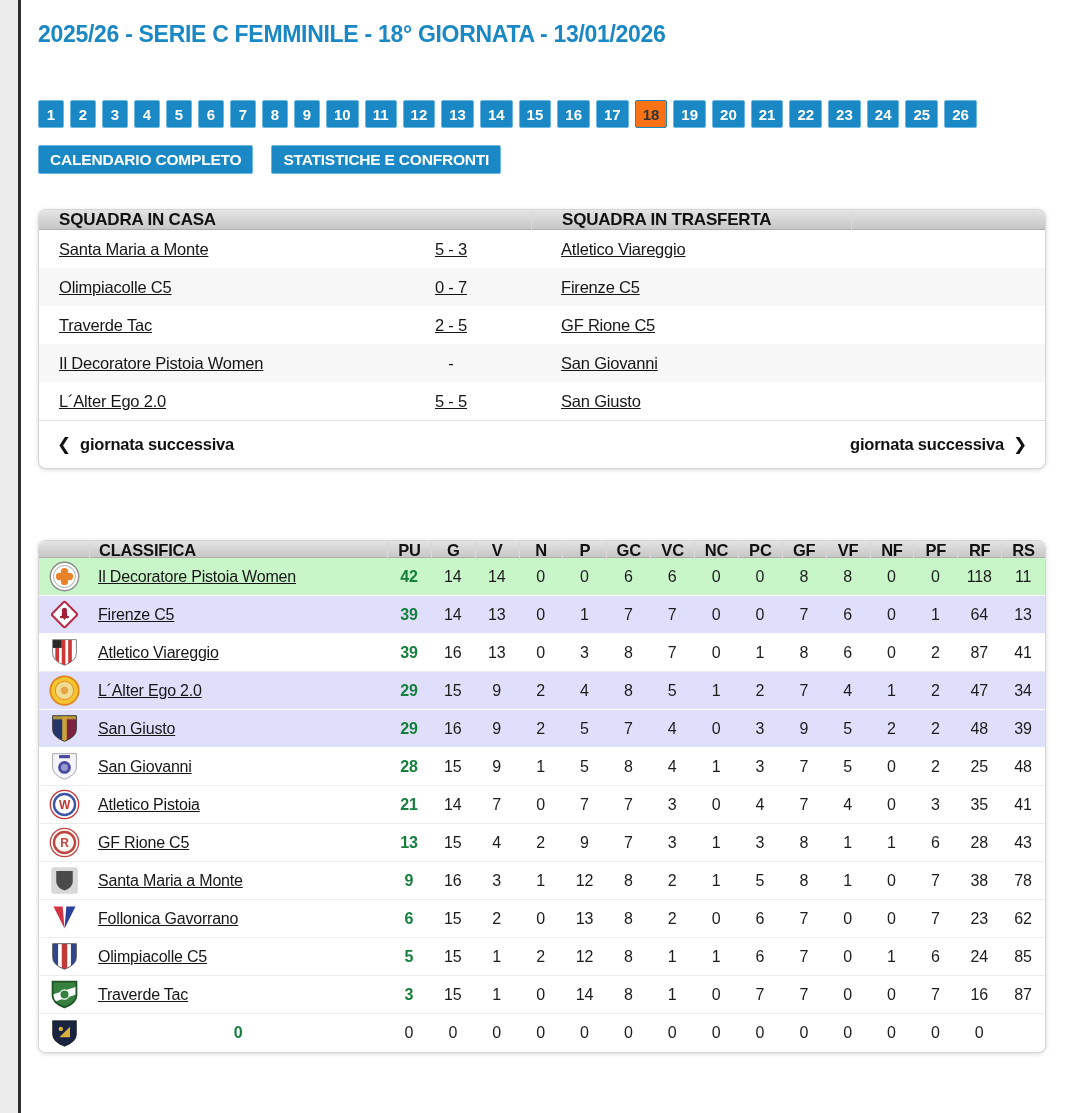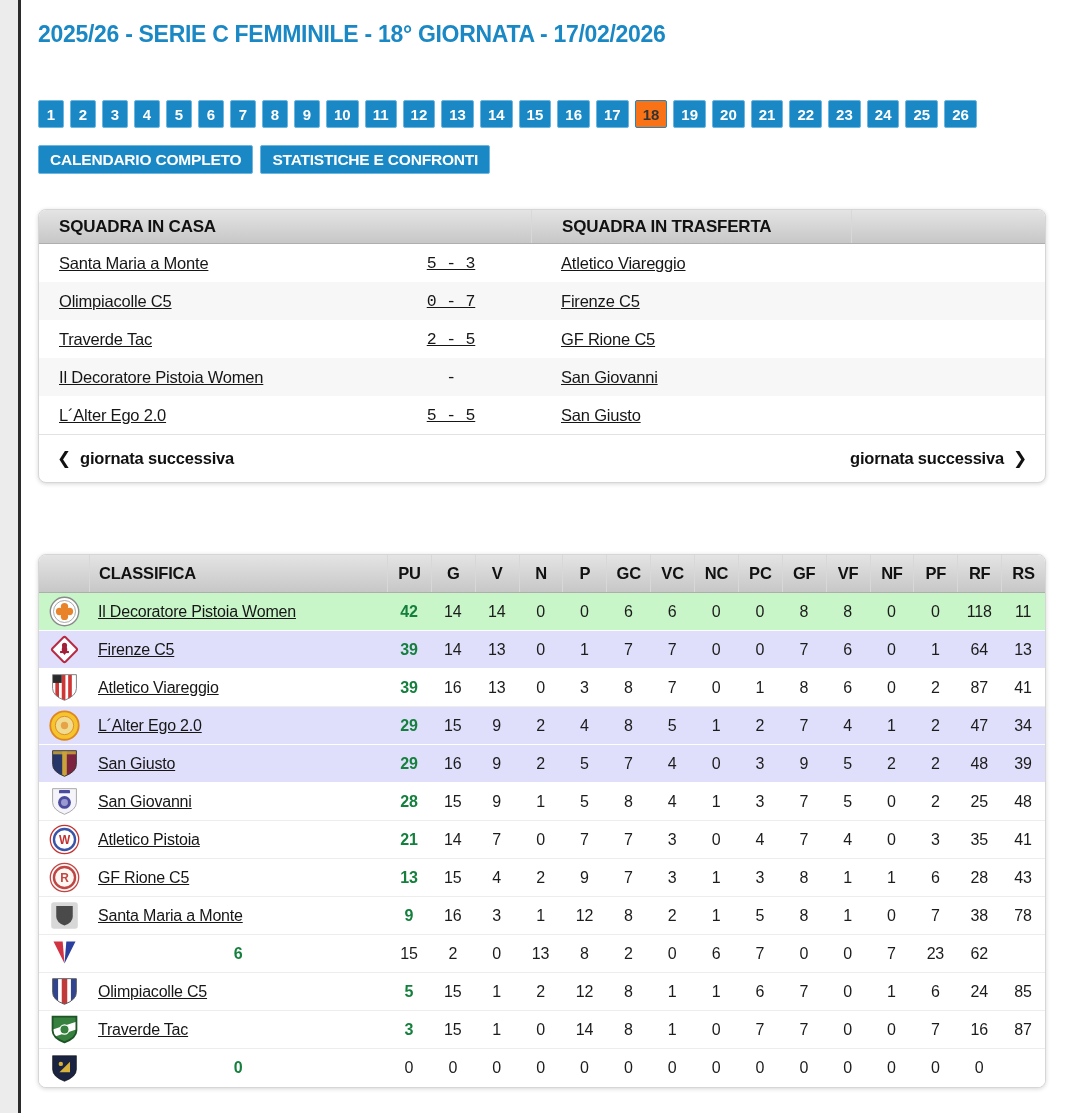--- a/index.html
+++ b/index.html
@@ -16,60 +16,60 @@
   .page-title { color:var(--accent); font-size:23px; font-weight:bold; margin:21px 0 0 0; letter-spacing:-0.3px; }
 
   .pagination { display:flex; gap:6px; margin-top:52px; flex-wrap:nowrap; }
   .day-btn {
     height:28px; min-width:26px; padding:0 7px; background:var(--accent); color:#fff;
     font-weight:bold; font-size:15px; border:1px solid #6cb6e0; border-radius:2px;
     display:flex; align-items:center; justify-content:center; cursor:pointer; font-family:inherit;
   }
   .day-btn.current { background:#f97316; color:#333; border:1px solid var(--accent); }
 
-  .actions { display:flex; gap:7px; margin-top:17px; }
+  .actions { display:flex; gap:18px; margin-top:17px; }
   .action-btn {
     height:29px; padding:0 11px; background:var(--accent); color:#fff; font-weight:bold;
     font-size:15.5px; border:1px solid #6cb6e0; border-radius:2px; display:flex; align-items:center;
     cursor:pointer; font-family:inherit; letter-spacing:-0.2px;
   }
 
   .card {
     border:1px solid #d6d6d6; border-radius:8px; overflow:hidden; background:#fff;
     box-shadow:0 1px 4px rgba(0,0,0,0.16);
   }
   .results-card { margin-top:35px; }
 
   .results-header {
-    display:grid; grid-template-columns:492px 320px 1fr; height:34px;
+    display:grid; grid-template-columns:492px 320px 1fr; height:20px;
     background:linear-gradient(#e4e4e4,#c7c7c7); border-bottom:1px solid #aeaeae;
     font-weight:bold; font-size:17px; color:#111;
   }
   .results-header .hcell { display:flex; align-items:center; padding-left:20px; height:100%; }
   .results-header .hcell + .hcell { border-left:1px solid #d8d8d8; }
   .results-header .hcell.away-h { padding-left:30px; }
 
   .match-row { display:grid; grid-template-columns:332px 160px 1fr; height:38px; align-items:center; font-size:16.5px; }
   .match-row.alt { background:#f7f7f7; }
   .match-row a { color:#161616; text-decoration:underline; cursor:pointer; }
   .match-row .home { padding-left:20px; }
-  .match-row .score { text-align:center;font-family:Liberation Mono, monospace; }
+  .match-row .score { text-align:center; }
   .match-row .score a.nolink { text-decoration:none; cursor:default; }
   .match-row .away { padding-left:30px; }
 
   .results-footer {
     display:flex; justify-content:space-between; align-items:center; height:48px;
     border-top:1px solid #e2e2e2; padding:0 18px; font-weight:bold; font-size:16.5px; color:#111;
   }
   .nav-link { display:flex; align-items:center; gap:9px; cursor:pointer; }
   .nav-link .arrow { font-size:17px; font-weight:bold; }
 
   .standings-card { margin-top:71px; }
   .standings-header {
-    display:grid; grid-template-columns:50px 298px repeat(15,1fr); height:38px;
+    display:grid; grid-template-columns:50px 298px repeat(15,1fr); height:17px;
     background:linear-gradient(#e4e4e4,#c7c7c7); border-bottom:1px solid #aeaeae;
     font-weight:bold; font-size:16.5px; color:#111;
   }
   .standings-header .hc { display:flex; align-items:center; justify-content:center; height:100%; border-left:1px solid #d8d8d8; }
   .standings-header .hc:first-child { border-left:none; }
   .standings-header .hc.team-h { justify-content:flex-start; padding-left:9px; }
 
   .st-row {
     display:grid; grid-template-columns:50px 298px repeat(15,1fr); height:38px;
     align-items:center; font-size:16px; border-bottom:1px solid #ededed; background:#fff;
@@ -85,21 +85,21 @@
   .st-row .num.pu { font-weight:bold; color:#15803d; }
 </style>
 </head>
 <body style="--accent: #1a88c5; --row-green: #c9f6c9; --row-lav: #dfdffb;">
 
 <div class="edge-strip"></div>
 <div class="edge-line"></div>
 
 <div class="content">
 
-  <h1 class="page-title">2025/26 - SERIE C FEMMINILE - 18° GIORNATA - 17/02/2026</h1>
+  <h1 class="page-title">2025/26 - SERIE C FEMMINILE - 18° GIORNATA - 13/01/2026</h1>
 
   <div class="pagination">
       <button class="day-btn">1</button>
       <button class="day-btn">2</button>
       <button class="day-btn">3</button>
       <button class="day-btn">4</button>
       <button class="day-btn">5</button>
       <button class="day-btn">6</button>
       <button class="day-btn">7</button>
       <button class="day-btn">8</button>
@@ -456,20 +456,21 @@
           <div class="num">78</div>
         </div>
 
   <div class="st-row">
     <div class="badge-cell">
             <svg width="33" height="33" viewBox="0 0 36 36">
               <path d="M6 5 L16 5 L18 29 Z" fill="#d13343"></path>
               <path d="M30 5 L20 5 L18 29 Z" fill="#2b3f9e"></path>
             </svg>
           </div>
+    <div class="team-cell"><a>Follonica Gavorrano</a></div>
   <div class="num pu">6</div>
           <div class="num">15</div>
           <div class="num">2</div>
           <div class="num">0</div>
           <div class="num">13</div>
           <div class="num">8</div>
           <div class="num">2</div>
           <div class="num">0</div>
           <div class="num">6</div>
           <div class="num">7</div>

